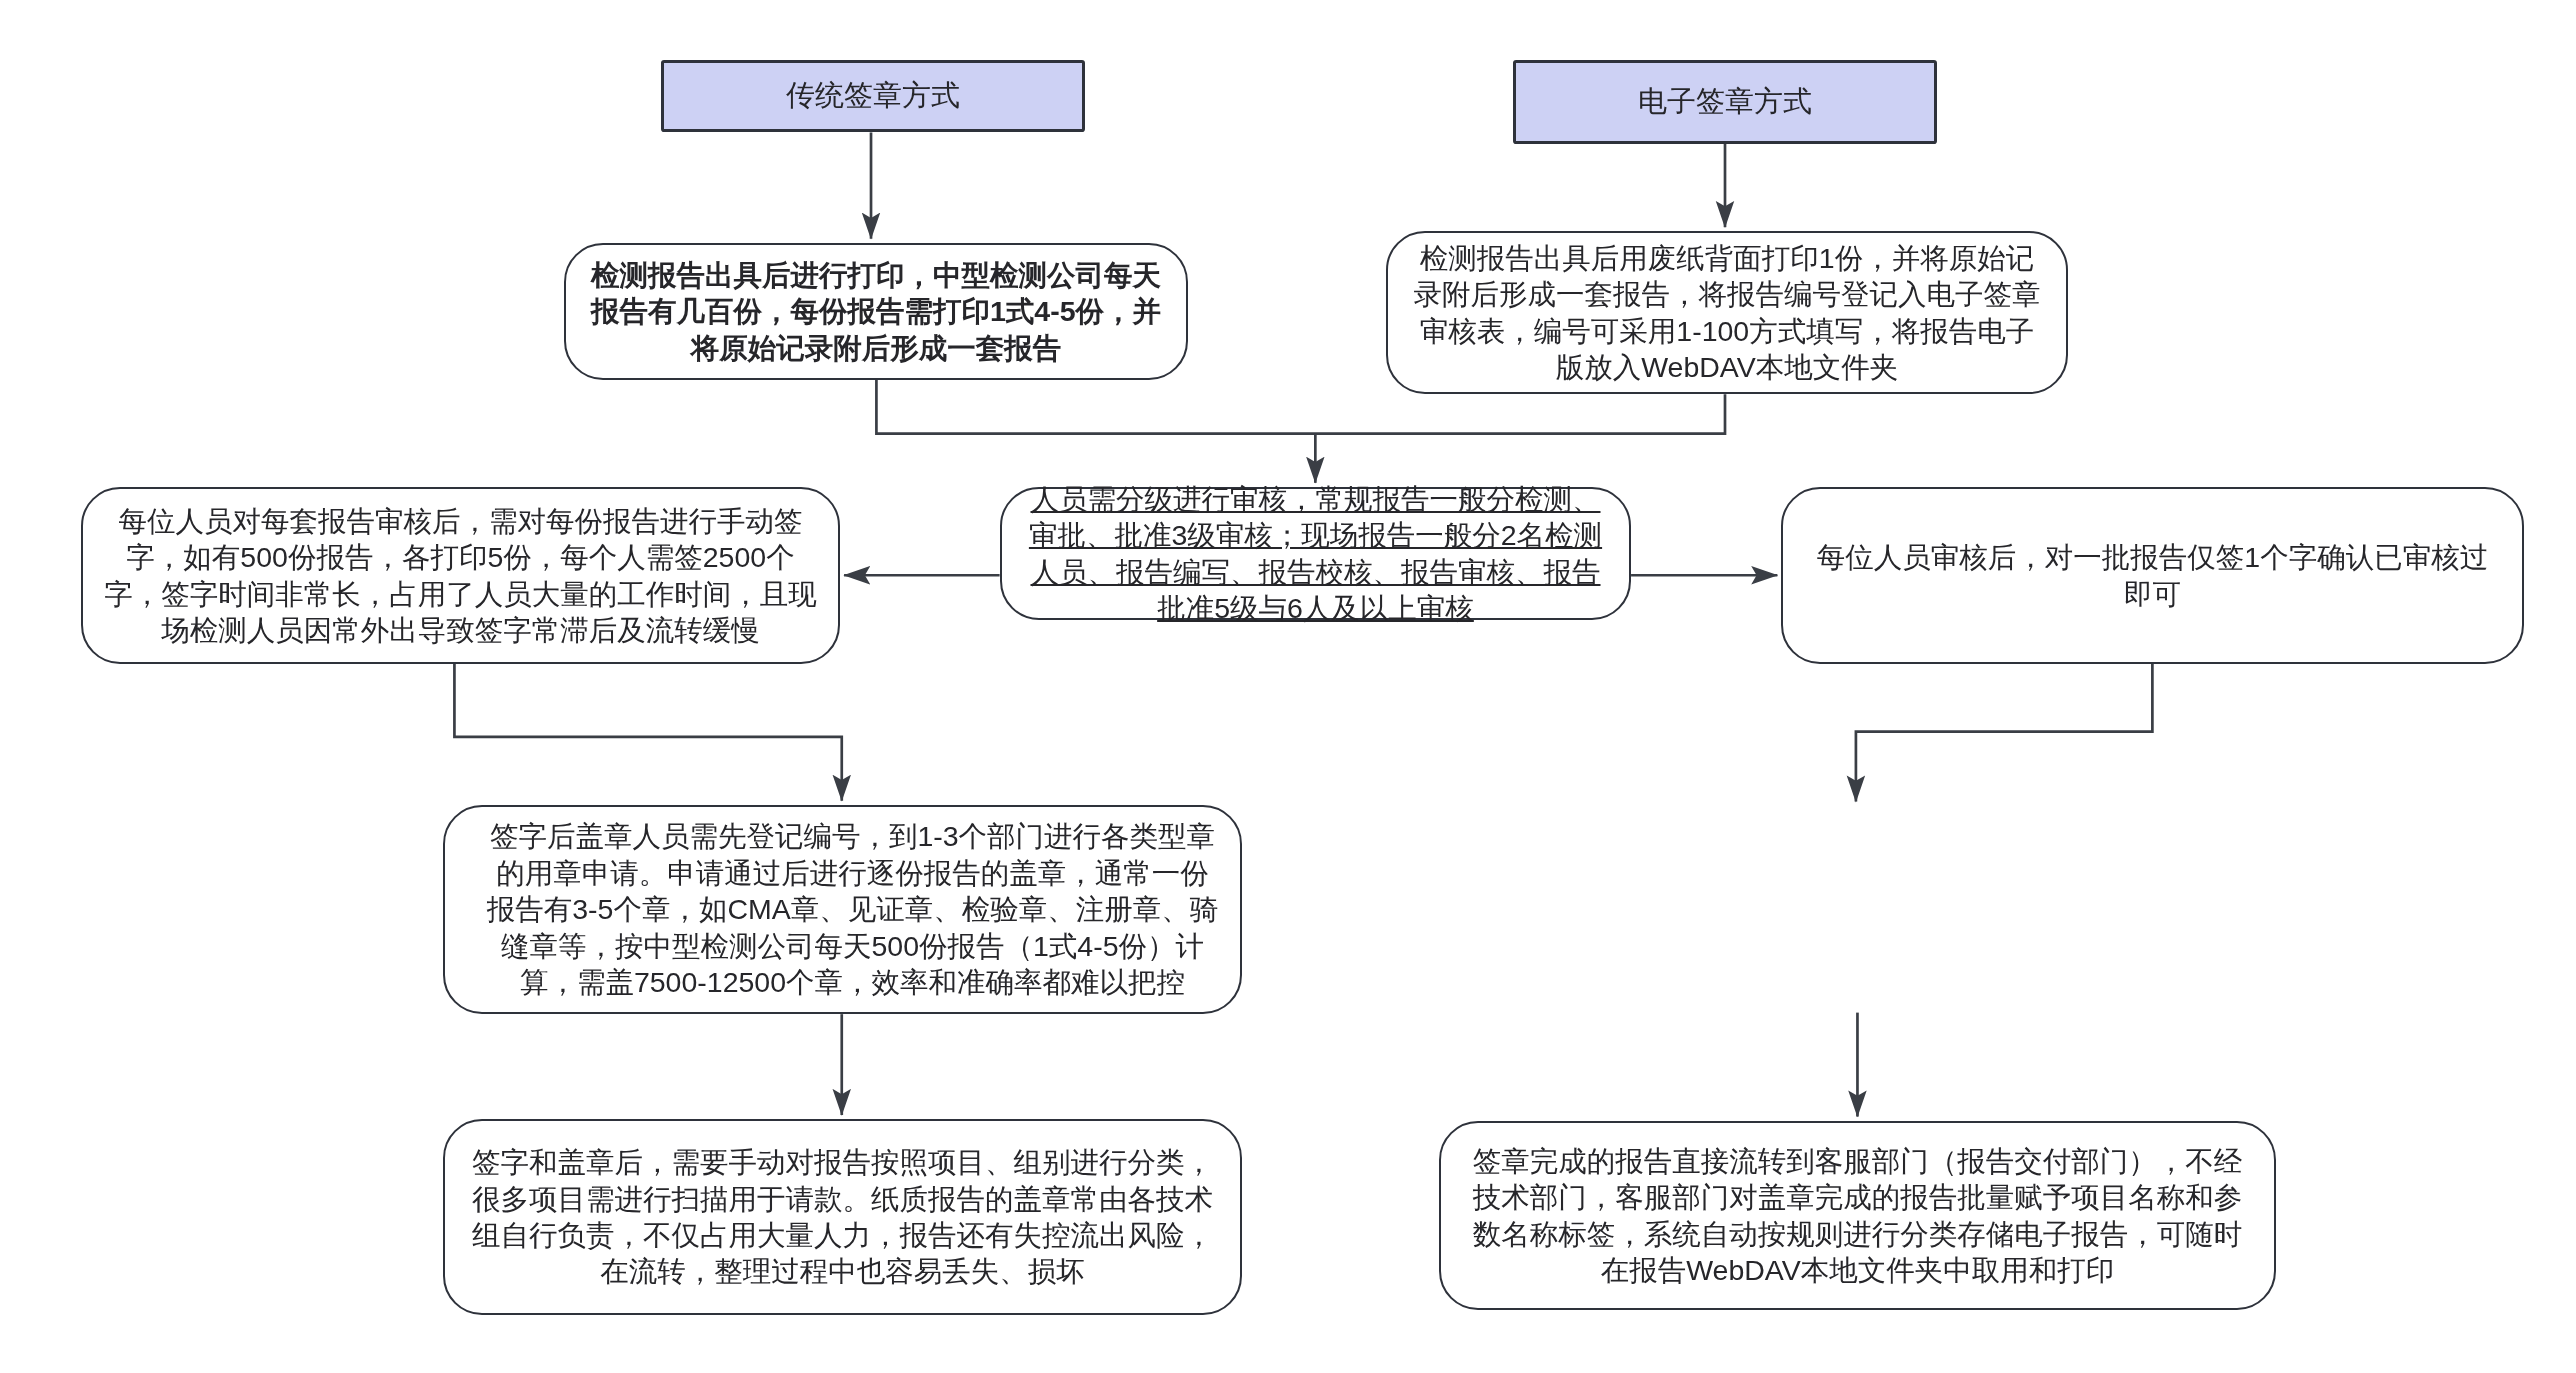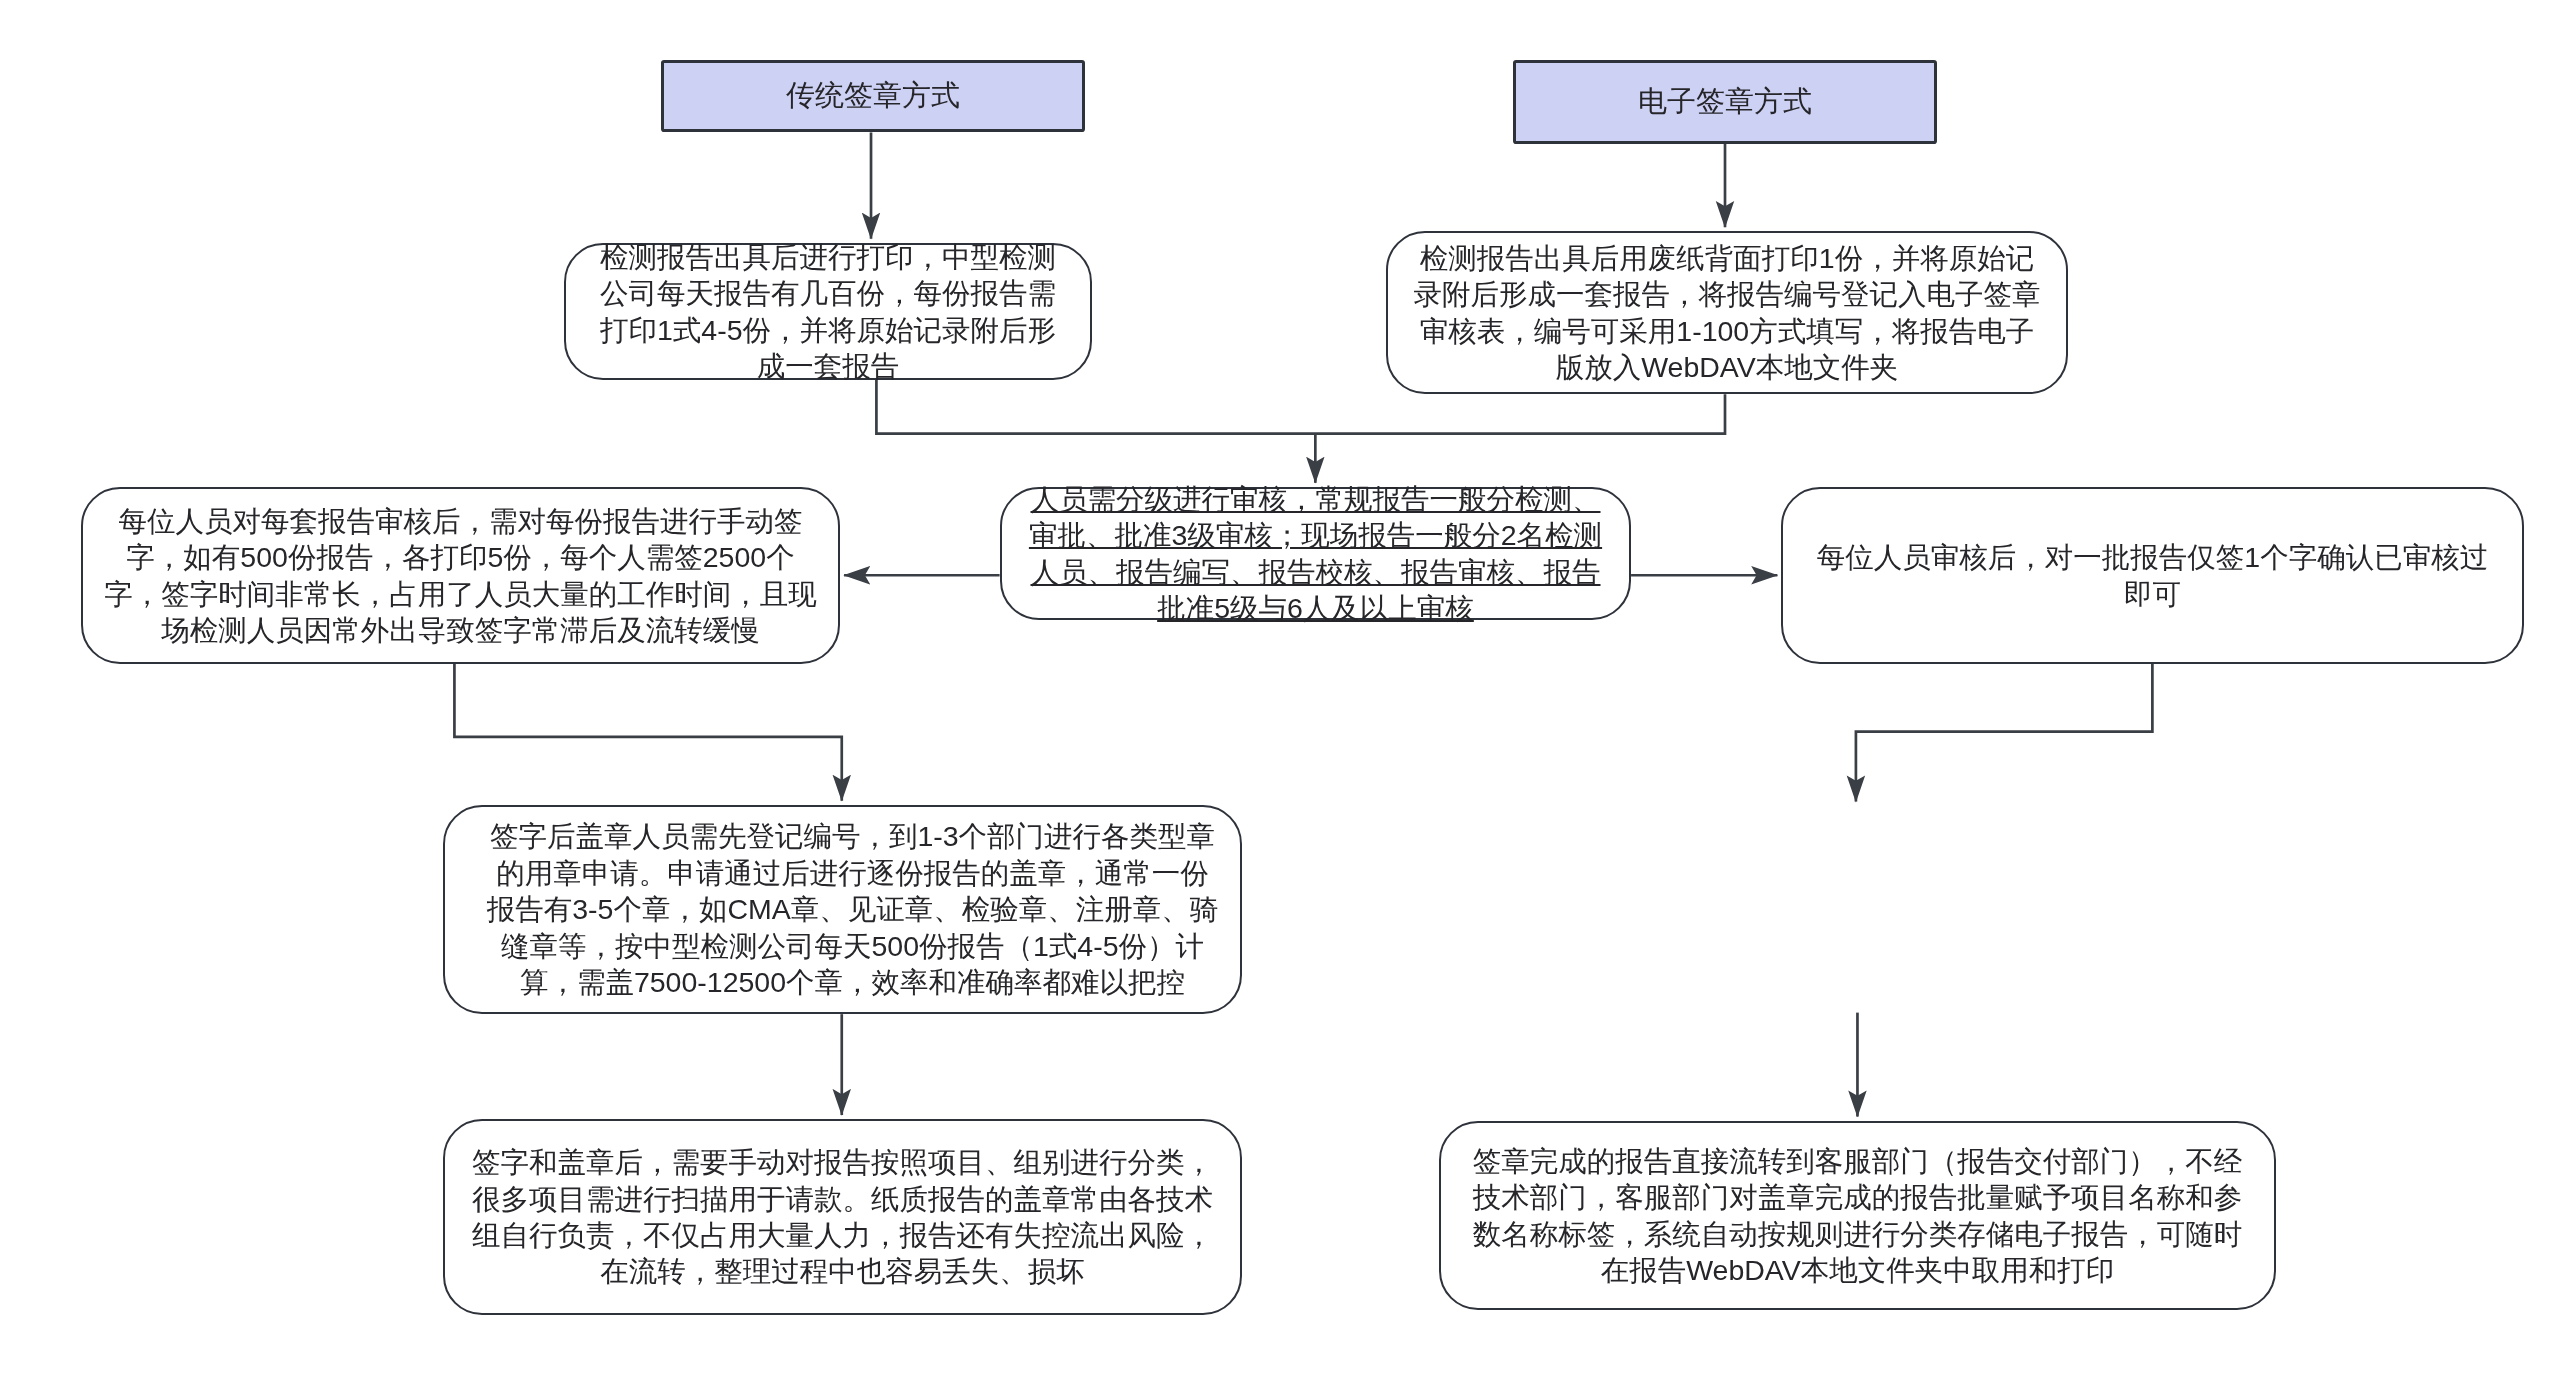--- a/index.html
+++ b/index.html
@@ -42,21 +42,21 @@
   .node.header {
     background: #cdd1f4;
     border-radius: 3.1px;
     border-width: 3.1px;
     font-size: 29px;
     padding: 3.1px 7.7px;
   }
   
   #n-header-trad   { left: 661px;  top: 60px;   width: 424px;  height: 72px;  }
   #n-header-elec   { left: 1513px; top: 60px;   width: 424px;  height: 84px;  }
-  #n-trad-print    { left: 564px;  top: 243px;  width: 528px;  height: 137px; }
+  #n-trad-print    { left: 564px;  top: 243px;  width: 624px;  height: 137px; font-weight: bold; }
   #n-elec-print    { left: 1386px; top: 231px;  width: 682px;  height: 163px; }
   #n-trad-sign     { left: 81px;  top: 487px;  width: 759px;  height: 177px; }
   #n-review-levels { left: 1000px; top: 487px;  width: 631px;  height: 133px; text-decoration: underline; }
   #n-elec-sign     { left: 1781px; top: 487px;  width: 743px;  height: 177px; }
   #n-trad-stamp    { left: 443px;  top: 805px; width: 799px; height: 209px; padding-left: 40px; }
   #n-elec-stamp    { left: 1439px; top: 806px; width: 837px; height: 207px; }
   #n-trad-archive  { left: 443px;  top: 1119px; width: 799px; height: 196px; }
   #n-elec-archive  { left: 1439px; top: 1121px; width: 837px; height: 189px; }
 </style>
 </head>

